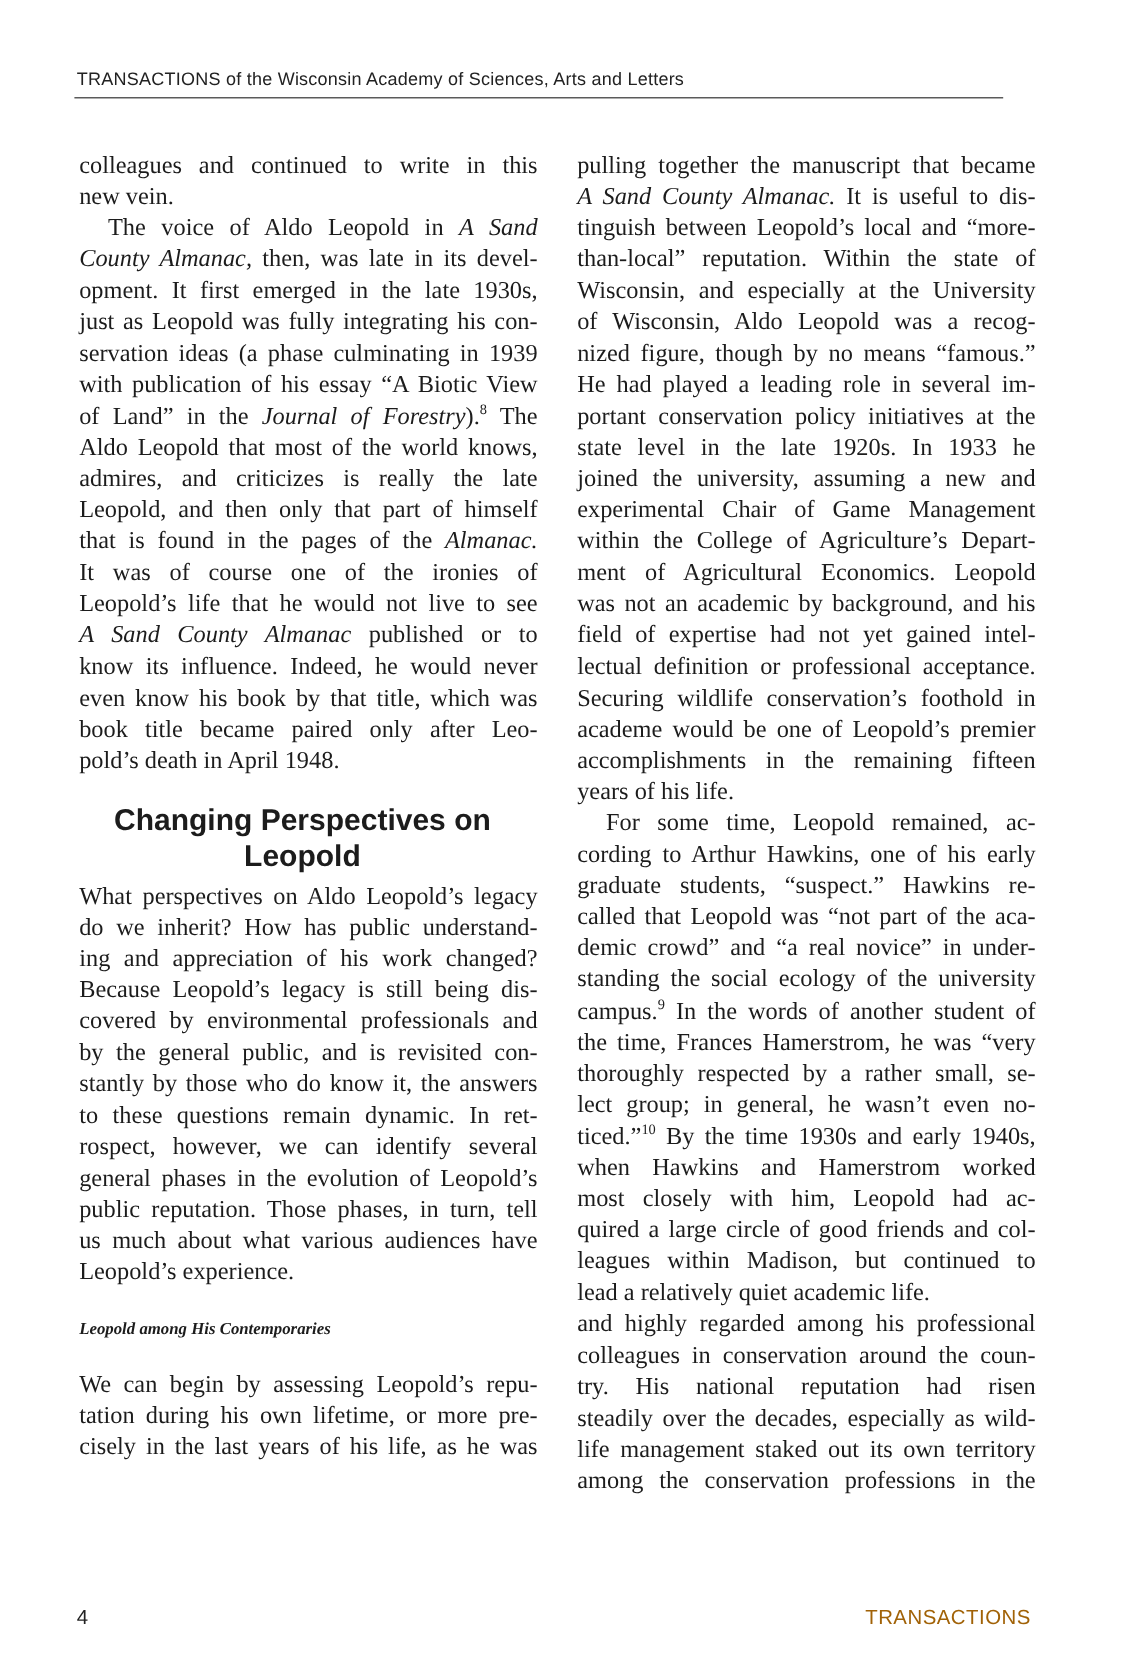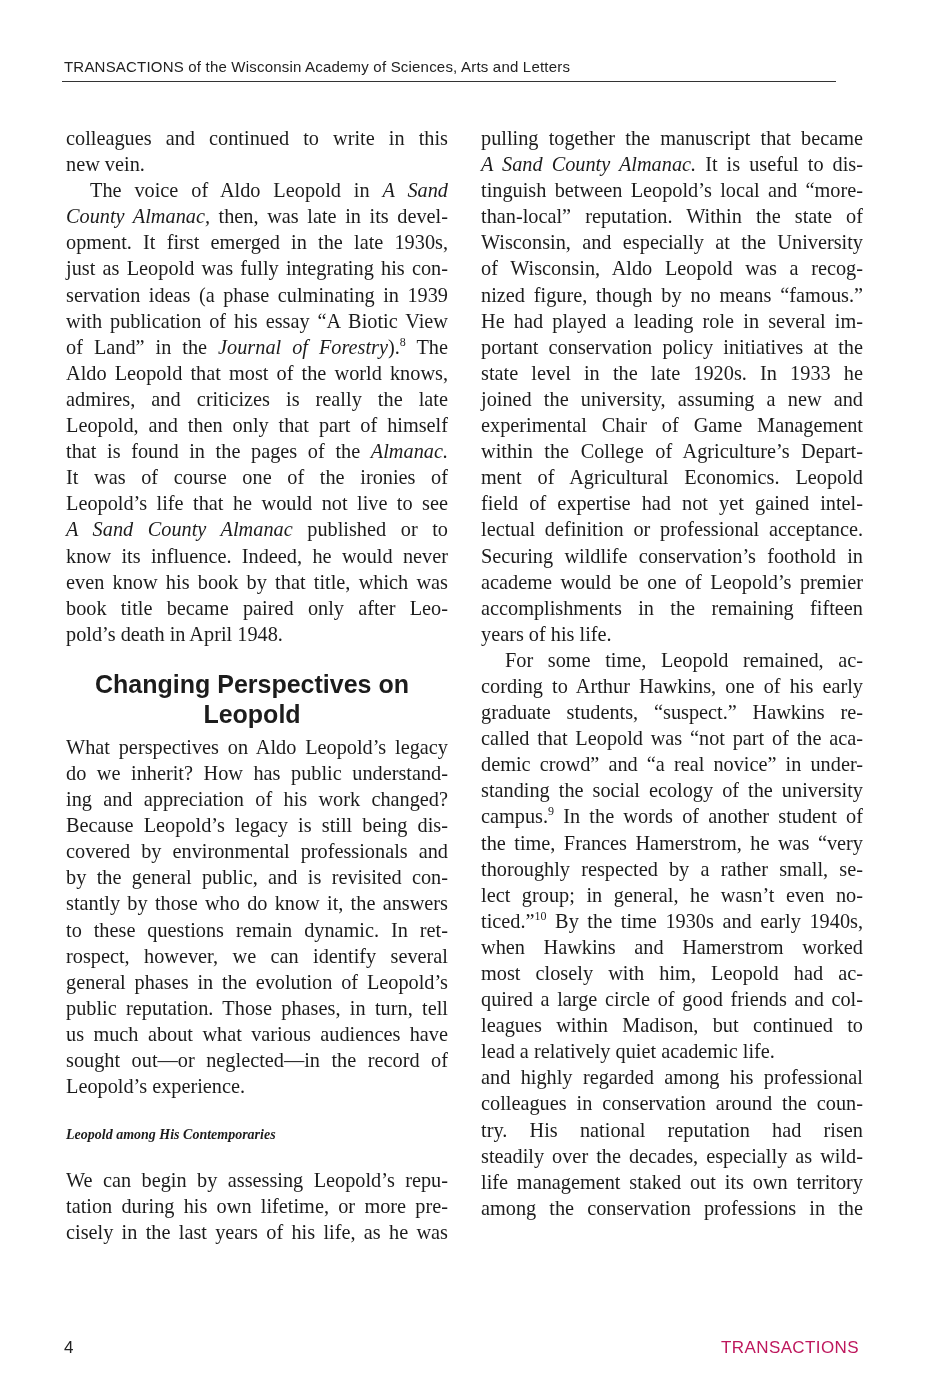--- a/index.html
+++ b/index.html
@@ -41,21 +41,21 @@
       height: 28px; line-height: 28px; margin: 22px 0 18px 0;
       font-family: "Liberation Serif", serif; font-size: 14px; font-weight: bold; font-style: italic;
       color: #1c1c1c;
     }
     .footer-page {
       position: absolute; left: 64px; top: 1338px;
       font-family: "Liberation Sans", sans-serif; font-size: 17px; color: #222;
     }
     .footer-journal {
       position: absolute; right: 86px; top: 1338px;
-      font-family: "Liberation Sans", sans-serif; font-size: 17px; letter-spacing: 0.4px; color: #be185d;
+      font-family: "Liberation Sans", sans-serif; font-size: 17px; letter-spacing: 0.4px; color: #a16207;
     }
   </style>
 </head>
 <body>
 
 <div class="running-head">TRANSACTIONS of the Wisconsin Academy of Sciences, Arts and Letters</div>
 <div class="head-rule"></div>
 
 <div class="col left">
   <div>
@@ -91,21 +91,20 @@
     <div class="line">ing and appreciation of his work changed?</div>
     <div class="line">Because Leopold’s legacy is still being dis-</div>
     <div class="line">covered by environmental professionals and</div>
     <div class="line">by the general public, and is revisited con-</div>
     <div class="line">stantly by those who do know it, the answers</div>
     <div class="line">to these questions remain dynamic. In ret-</div>
     <div class="line">rospect, however, we can identify several</div>
     <div class="line">general phases in the evolution of Leopold’s</div>
     <div class="line">public reputation. Those phases, in turn, tell</div>
     <div class="line">us much about what various audiences have</div>
-    <div class="line">sought out—or neglected—in the record of</div>
     <div class="line last">Leopold’s experience.</div>
   </div>
 
   <div class="sub-heading">Leopold among His Contemporaries</div>
 
   <div>
     <div class="line">We can begin by assessing Leopold’s repu-</div>
     <div class="line">tation during his own lifetime, or more pre-</div>
     <div class="line">cisely in the last years of his life, as he was</div>
   </div>
@@ -120,20 +119,21 @@
     <div class="line">Wisconsin, and especially at the University</div>
     <div class="line">of Wisconsin, Aldo Leopold was a recog-</div>
     <div class="line">nized figure, though by no means “famous.”</div>
     <div class="line">He had played a leading role in several im-</div>
     <div class="line">portant conservation policy initiatives at the</div>
     <div class="line">state level in the late 1920s. In 1933 he</div>
     <div class="line">joined the university, assuming a new and</div>
     <div class="line">experimental Chair of Game Management</div>
     <div class="line">within the College of Agriculture’s Depart-</div>
     <div class="line">ment of Agricultural Economics. Leopold</div>
+    <div class="line">was not an academic by background, and his</div>
     <div class="line">field of expertise had not yet gained intel-</div>
     <div class="line">lectual definition or professional acceptance.</div>
     <div class="line">Securing wildlife conservation’s foothold in</div>
     <div class="line">academe would be one of Leopold’s premier</div>
     <div class="line">accomplishments in the remaining fifteen</div>
     <div class="line last">years of his life.</div>
   </div>
 
   <div>
     <div class="line indent">For some time, Leopold remained, ac-</div>

